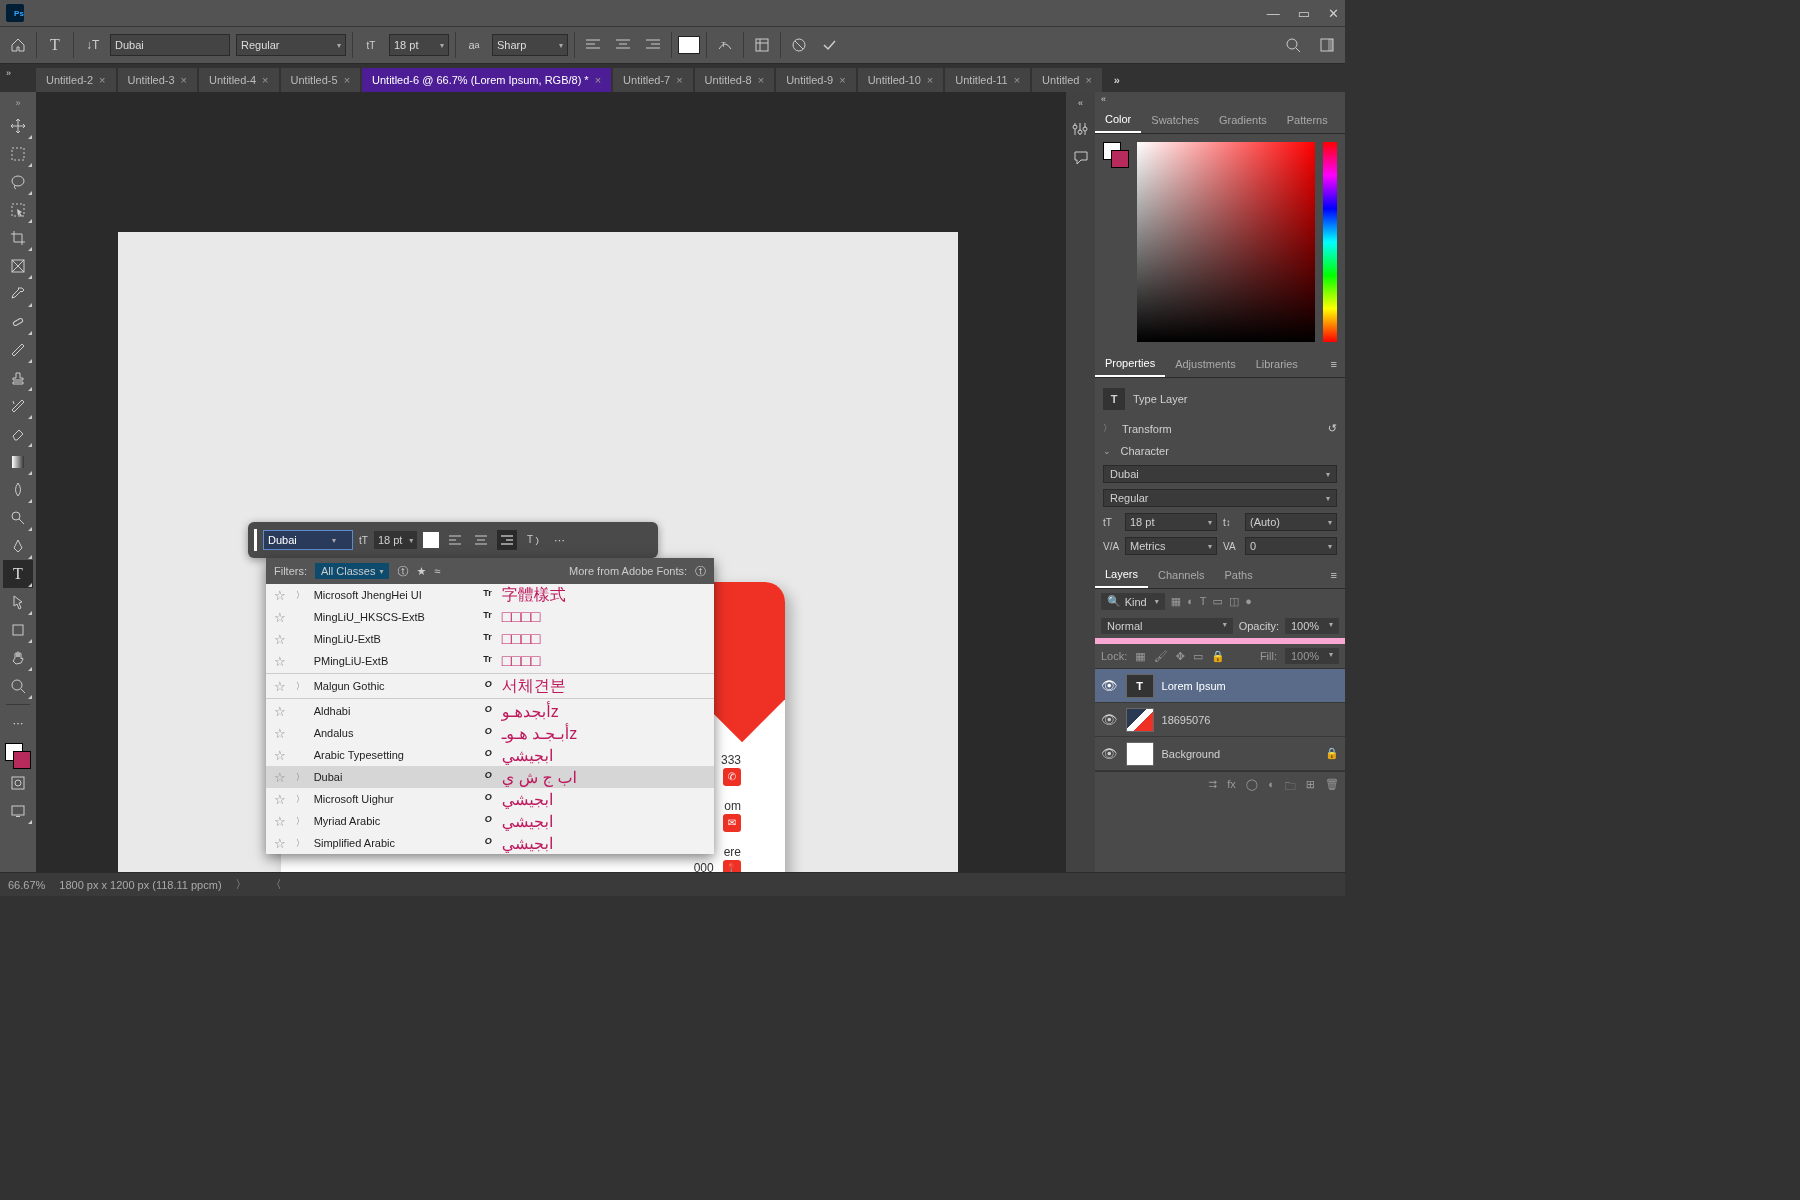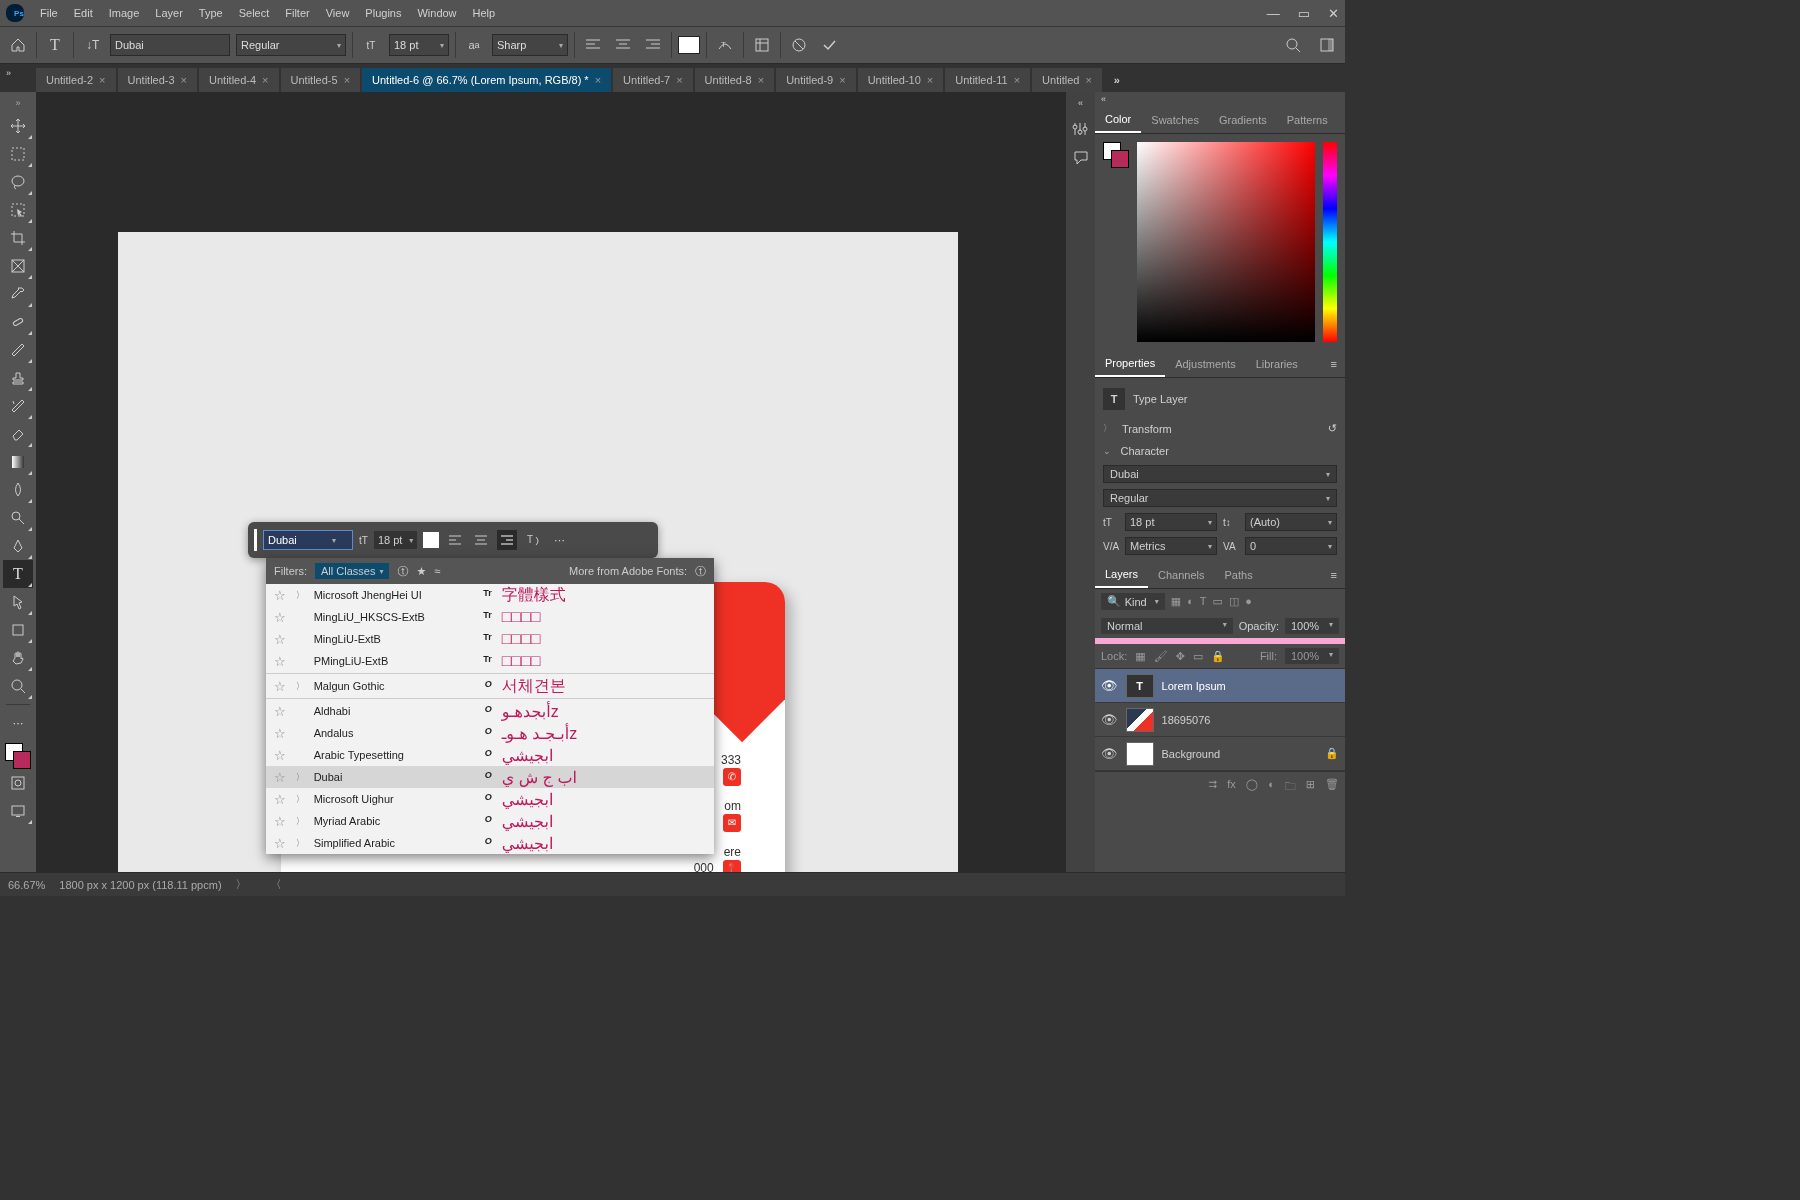--- a/index.html
+++ b/index.html
@@ -1,29 +1,29 @@
 <!DOCTYPE html>
 <html><head>
 <meta charset="utf-8">
 <style>
 * { margin:0; padding:0; box-sizing:border-box; font-family:"Segoe UI",Tahoma,sans-serif; user-select:none; }
 body { background:#323232; color:#d0d0d0; font-size:11px; overflow:hidden; width:1345px; height:896px; }
 .menubar { height:26px; background:#535353; display:flex; align-items:center; padding:0 6px; gap:2px; }
-.ps-logo { width:18px; height:18px; background:#001e36; color:#31a8ff; font-size:8px; font-weight:bold; display:flex; align-items:center; justify-content:center; border-radius:8px; margin-right:6px;padding-left:8px; }
+.ps-logo { width:18px; height:18px; background:#001e36; color:#31a8ff; font-size:8px; font-weight:bold; display:flex; align-items:center; justify-content:center; border-radius:2px; margin-right:6px;padding-left:8px; }
 .menu-item { padding:4px 8px; cursor:pointer; }
 .win-controls { margin-left:auto; display:flex; gap:18px; font-size:13px; }
 .optbar { height:38px; background:#535353; border-top:1px solid #383838; border-bottom:1px solid #2a2a2a; display:flex; align-items:center; padding:0 6px; gap:6px; }
 .opt-btn { width:24px; height:24px; display:flex; align-items:center; justify-content:center; cursor:pointer; }
 .opt-sep { width:1px; height:26px; background:#3a3a3a; }
 .opt-sel { background:#444; border:1px solid #2a2a2a; padding:2px 4px; height:22px; display:flex; align-items:center; color:#ddd; }
 .opt-sel input { background:transparent; border:none; color:#ddd; outline:none; font-size:11px; }
 .chev { font-size:8px; margin-left:4px; color:#aaa; }
 .tabbar { height:28px; background:#323232; display:flex; align-items:end; padding-left:36px; position:relative; }
 .doc-tab { padding:6px 10px; background:#434343; margin-right:2px; display:flex; align-items:center; gap:6px; font-size:11px; color:#bbb; cursor:pointer; }
-.doc-tab.active { background:#0c4a6e; color:#fff; }
+.doc-tab.active { background:#4c1d95; color:#fff; }
 .tab-x { font-size:11px; color:#999; }
 .tab-more { padding:6px 10px; font-weight:bold; }
 .workspace { display:flex; height:calc(100% - 26px - 38px - 28px - 24px); }
 .toolbox { width:36px; background:#535353; display:flex; flex-direction:column; align-items:center; padding-top:6px; gap:0; }
 .tool { width:30px; height:28px; display:flex; align-items:center; justify-content:center; cursor:pointer; position:relative; color:#ddd; }
 .tool.sel { background:#2a2a2a; }
 .tool .tri { position:absolute; bottom:1px; right:1px; border:2px solid transparent; border-right-color:#ccc; border-bottom-color:#ccc; }
 .canvas-area { flex:1; background:#2a2a2a; position:relative; overflow:hidden; }
 .canvas { position:absolute; left:82px; top:140px; width:840px; height:680px; background:#e9e9e9; }
 .card { position:absolute; left:163px; top:350px; width:504px; height:323px; background:#fff; border-radius:20px; box-shadow:6px 6px 14px rgba(0,0,0,.25); overflow:hidden; }
@@ -86,33 +86,20 @@
 .layer-item .eye { font-size:13px; }
 .layer-item .thumb { width:28px; height:24px; background:#333; color:#fff; display:flex; align-items:center; justify-content:center; font-weight:bold; border:1px solid #666; }
 .statusbar { height:24px; background:#3a3a3a; border-top:1px solid #2a2a2a; display:flex; align-items:center; padding:0 8px; gap:14px; color:#aaa; font-size:11px;}
 svg { display:block; }
 </style>
 </head>
 <body>
 
 <div class="menubar">
   <div class="ps-logo">Ps</div>
-  <div id="menus" style="display: flex;">
-      <div class="menu-item">File</div>
-      <div class="menu-item">Edit</div>
-      <div class="menu-item">Image</div>
-      <div class="menu-item">Layer</div>
-      <div class="menu-item">Type</div>
-      <div class="menu-item">Select</div>
-      <div class="menu-item">Filter</div>
-      <div class="menu-item">View</div>
-      <div class="menu-item">Plugins</div>
-      <div class="menu-item">Window</div>
-      <div class="menu-item">Help</div>
-    </div>
   <div class="win-controls">
     <span>—</span>
     <span>▭</span>
     <span>✕</span>
   </div>
 </div>
 
 <div class="optbar">
   <div class="opt-btn">
       <svg width="16" height="16" viewBox="0 0 16 16">

